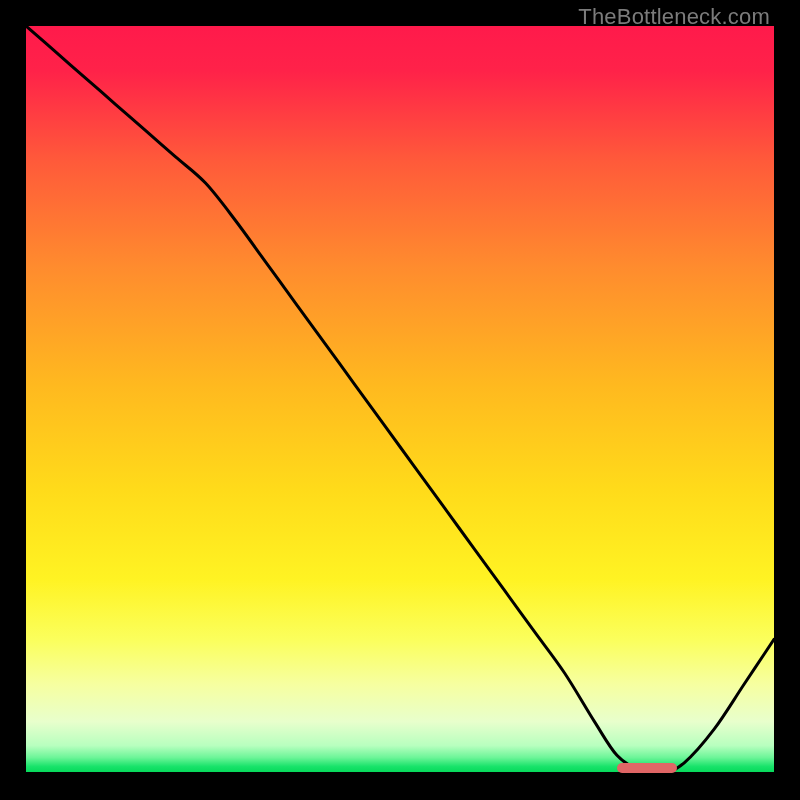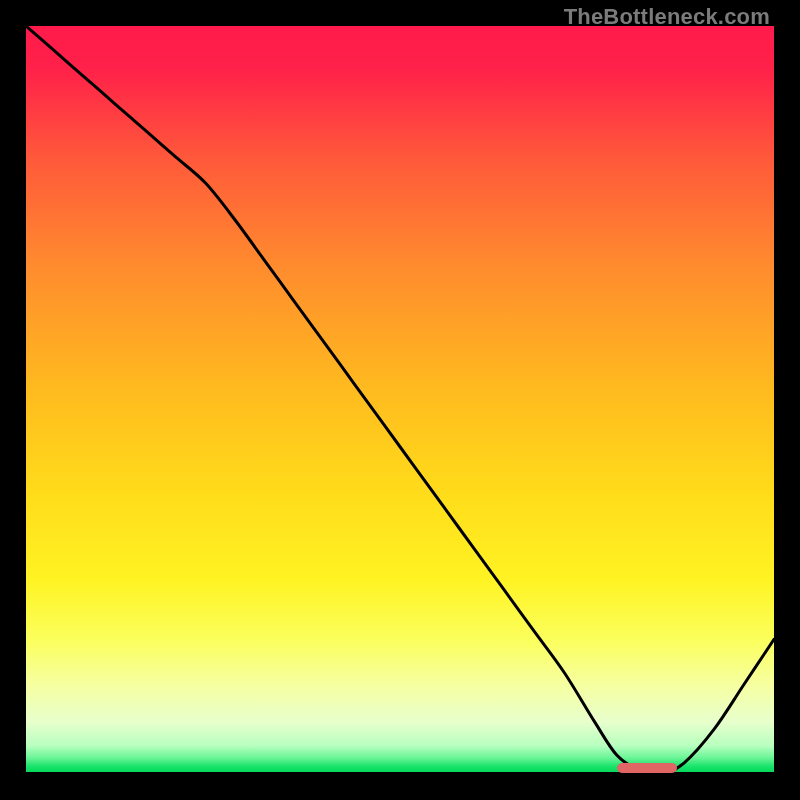--- a/index.html
+++ b/index.html
@@ -29,21 +29,21 @@
     height: 748px;
     overflow: hidden;
   }
 
   .watermark {
     position: absolute;
     top: 4px;
     right: 30px;
     color: #7b7b7b;
     font-size: 22px;
-    font-weight: 700;
+    font-weight: 400;
     letter-spacing: 0.2px;
     z-index: 10;
     user-select: none;
   }
 
   
   .optimal-marker {
     position: absolute;
     height: 10px;
     border-radius: 6px;

